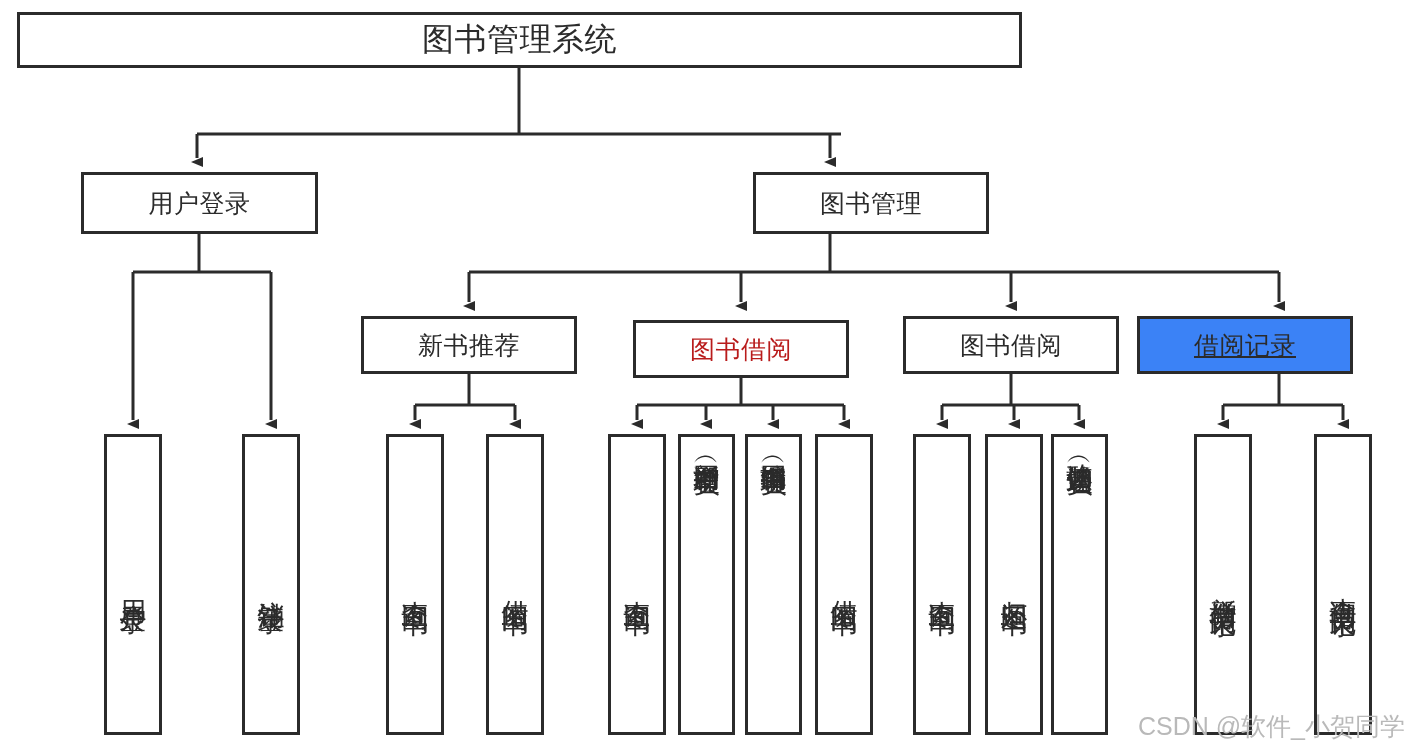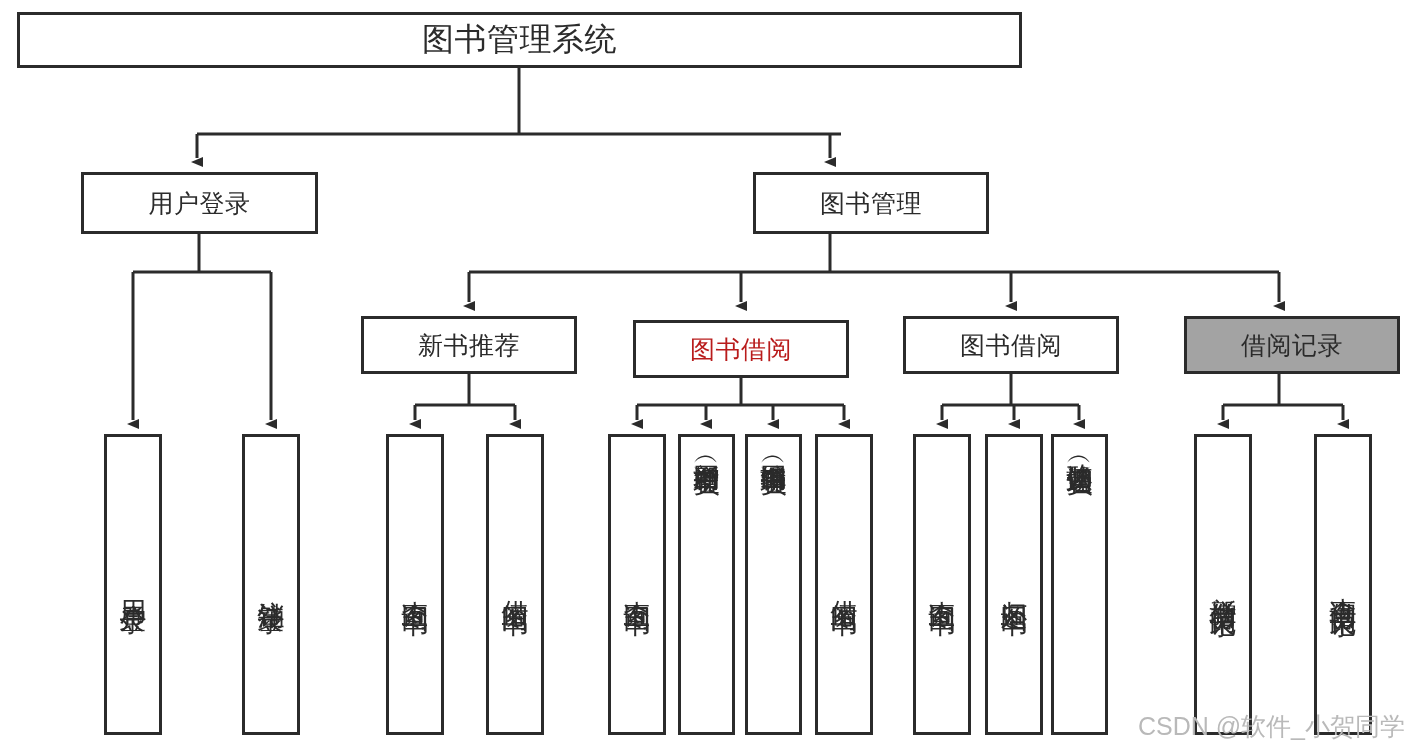--- a/index.html
+++ b/index.html
@@ -153,21 +153,21 @@
 
   <div class="node horiz" style="left: 361px; top: 316px; width: 216px; height: 58px; border-color: rgb(43, 43, 43); background: rgb(255, 255, 255); color: rgb(43, 43, 43);">
     <span class="lbl">新书推荐</span>
   </div>
   <div class="node horiz" style="left: 633px; top: 320px; width: 216px; height: 58px; border-color: rgb(43, 43, 43); background: rgb(255, 255, 255); color: #b91c1c;">
     <span class="lbl">图书借阅</span>
   </div>
   <div class="node horiz" style="left: 903px; top: 316px; width: 216px; height: 58px; border-color: rgb(43, 43, 43); background: rgb(255, 255, 255); color: rgb(43, 43, 43);">
     <span class="lbl">图书借阅</span>
   </div>
-  <div class="node horiz" style="left: 1184px; top: 316px; width: 216px; height: 58px; border-color: rgb(43, 43, 43); background: #a3a3a3; color: rgb(43, 43, 43);">
+  <div class="node horiz" style="left: 1137px; top: 316px; width: 216px; height: 58px; border-color: rgb(43, 43, 43); background: #3b82f6; color: rgb(43, 43, 43); text-decoration: underline;">
     <span class="lbl">借阅记录</span>
   </div>
 
   <div class="node vert center" style="left: 104px; top: 434px; width: 58px; height: 301px; border-color: rgb(43, 43, 43); background: rgb(255, 255, 255); color: rgb(43, 43, 43);">
     <span class="lbl">用户登录</span>
   </div>
   <div class="node vert center" style="left: 242px; top: 434px; width: 58px; height: 301px; border-color: rgb(43, 43, 43); background: rgb(255, 255, 255); color: rgb(43, 43, 43);">
     <span class="lbl">注销登录</span>
   </div>
   <div class="node vert center" style="left: 386px; top: 434px; width: 58px; height: 301px; border-color: rgb(43, 43, 43); background: rgb(255, 255, 255); color: rgb(43, 43, 43);">

